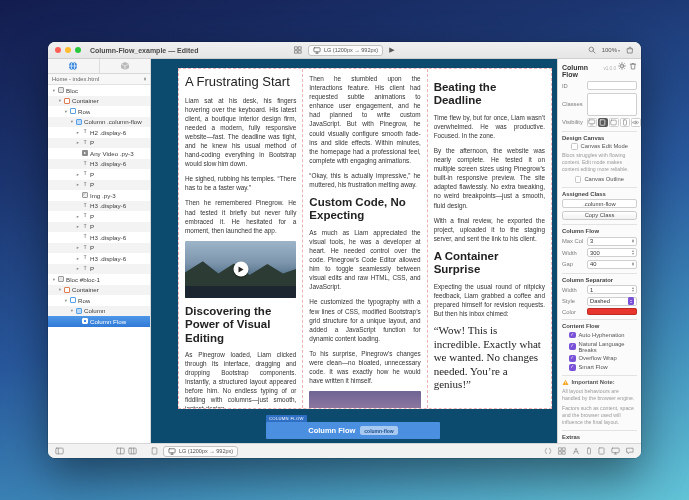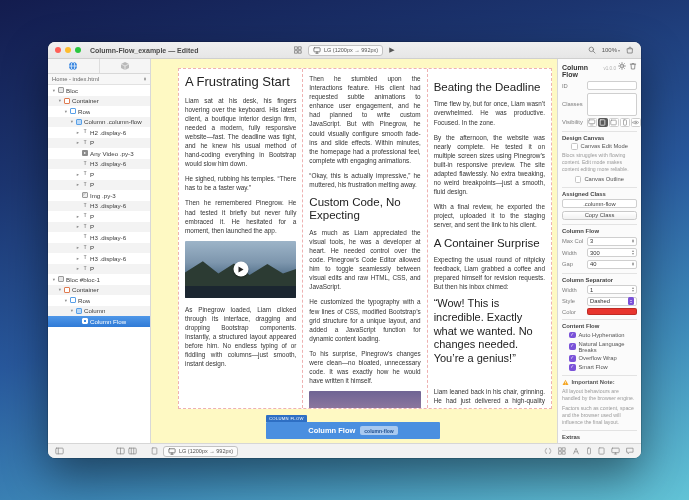--- a/index.html
+++ b/index.html
@@ -57,30 +57,30 @@
     background:linear-gradient(90deg,#bcd9f6 0 38%,#fff 38% 62%,#bcd9f6 62% 100%); }
   .t-text { color:#888; font-weight:700; }
   .t-video { background:#8d8d8d; color:#fff; font-family:"DejaVu Sans",sans-serif; font-size:4px; }
   .t-image { border:1px solid #999; background:linear-gradient(135deg,#cfcfcf 50%,#efefef 50%); }
   .t-bric { background:#fff; border:1px solid #fff;
     box-shadow:inset 0 0 0 1px #2f7ad6; }
   .tree-row.selected .t-bric { box-shadow:inset 0 0 0 1px #fff; background:transparent; }
   .t-label { overflow:hidden; text-overflow:ellipsis; }
 
   
-  .canvas { flex:1; position:relative; background:#fef9c3; min-width:0; }
+  .canvas { flex:1; position:relative; background:#0c4a6e; min-width:0; }
   .flow-area { position:absolute; left:27px; top:9px; width:374px; height:341px;
     border:1px dashed #eeb1b1; display:flex; background:#fff; }
   .fcol { flex:1; padding:5px 6px 4px; overflow:hidden; min-width:0; }
   .fcol + .fcol { border-left:1px dashed #eeb1b1; }
   .b-h2 { font-size:13px; line-height:1.12; font-weight:400; color:#222; margin:1px 0 6px; }
-  .b-h3 { font-size:11.5px; line-height:1.16; font-weight:400; color:#222; margin:7px 0 5px; }
+  .b-h3 { font-size:11.5px; line-height:1.16; font-weight:700; color:#222; margin:7px 0 5px; }
   .b-p  { font-size:6.4px; line-height:1.42; color:#333; text-align:justify; margin:0 0 6px;
     hyphens:auto; -webkit-hyphens:auto; }
-  .b-quote { font-size:11px; line-height:1.24; font-weight:400; color:#222; margin:5px 0 22px; }
+  .b-quote { font-size:11px; line-height:1.24; font-weight:400; color:#222; margin:5px 0 22px;font-family:Liberation Serif, serif; }
 
   .b-video { position:relative; height:57px; margin:3px 0 7px; overflow:hidden; border-radius:1px;
     background:linear-gradient(#9db4c8 0%,#7d96ad 38%,#53708a 62%,#2a3a4a 100%); }
   .vmount { position:absolute; left:0; right:0; bottom:10px; height:34px; background:#2c3b33;
     clip-path:polygon(0 100%,0 55%,16% 22%,30% 58%,44% 28%,58% 62%,74% 30%,88% 58%,100% 44%,100% 100%); }
   .vwater { position:absolute; left:0; right:0; bottom:0; height:12px; background:#1b2630; }
   .play-btn { position:absolute; left:50%; top:50%; width:15px; height:15px;
     transform:translate(-50%,-50%); background:#fff; border-radius:50%;
     display:flex; align-items:center; justify-content:center; box-shadow:0 1px 2px rgba(0,0,0,.4); }
   .play-tri { width:0; height:0; border-left:5px solid #222;
@@ -348,20 +348,21 @@
               <div class="b-p">Liam sat at his desk, his fingers hovering over the keyboard. His latest client, a boutique interior design firm, needed a modern, fully responsive website—fast. The deadline was tight, and he knew his usual method of hand-coding everything in Bootstrap would slow him down.</div>
               <div class="b-p">He sighed, rubbing his temples. “There has to be a faster way.”</div>
               <div class="b-p">Then he remembered Pinegrow. He had tested it briefly but never fully embraced it. He hesitated for a moment, then launched the app.</div>
               <div class="b-video">
                 <span class="vmount"></span>
                 <span class="vwater"></span>
                 <span class="play-btn">
                   <span class="play-tri"></span>
                 </span>
               </div>
+              <div class="b-h3">Discovering the Power of Visual Editing</div>
               <div class="b-p">As Pinegrow loaded, Liam clicked through its interface, dragging and dropping Bootstrap components. Instantly, a structured layout appeared before him. No endless typing of or fiddling with columns—just smooth, instant design.</div>
             </div>
             <div class="fcol">
               <div class="b-p">Then he stumbled upon the Interactions feature. His client had requested subtle animations to enhance user engagement, and he had planned to write custom JavaScript. But with Pinegrow, he could visually configure smooth fade-ins and slide effects. Within minutes, the homepage had a professional feel, complete with engaging animations.</div>
               <div class="b-p">“Okay, this is actually impressive,” he muttered, his frustration melting away.</div>
               <div class="b-h3">Custom Code, No Expecting</div>
               <div class="b-p">As much as Liam appreciated the visual tools, he was a developer at heart. He needed control over the code. Pinegrow’s Code Editor allowed him to toggle seamlessly between visual edits and raw HTML, CSS, and JavaScript.</div>
               <div class="b-p">He customized the typography with a few lines of CSS, modified Bootstrap’s grid structure for a unique layout, and added a JavaScript function for dynamic content loading.</div>
               <div class="b-p">To his surprise, Pinegrow’s changes were clean—no bloated, unnecessary code. It was exactly how he would have written it himself.</div>
               <div class="b-image"></div>

